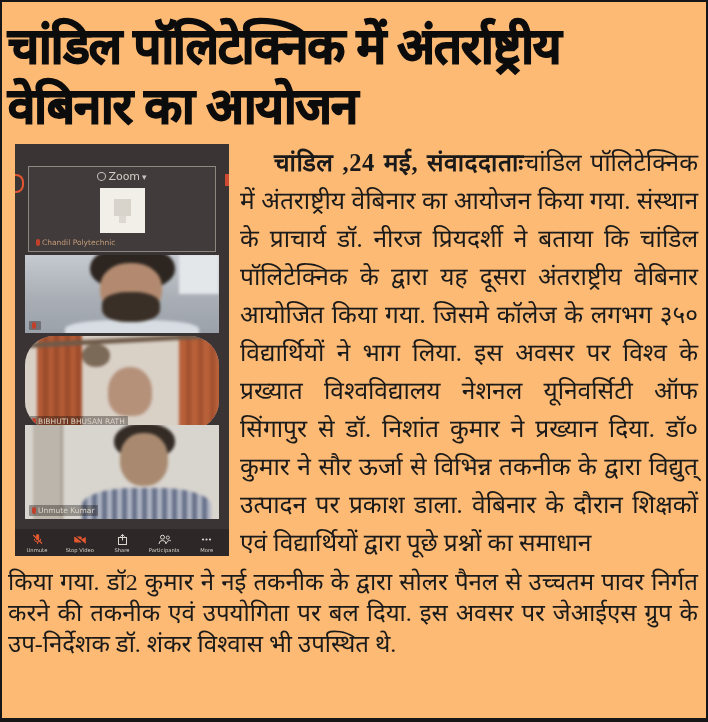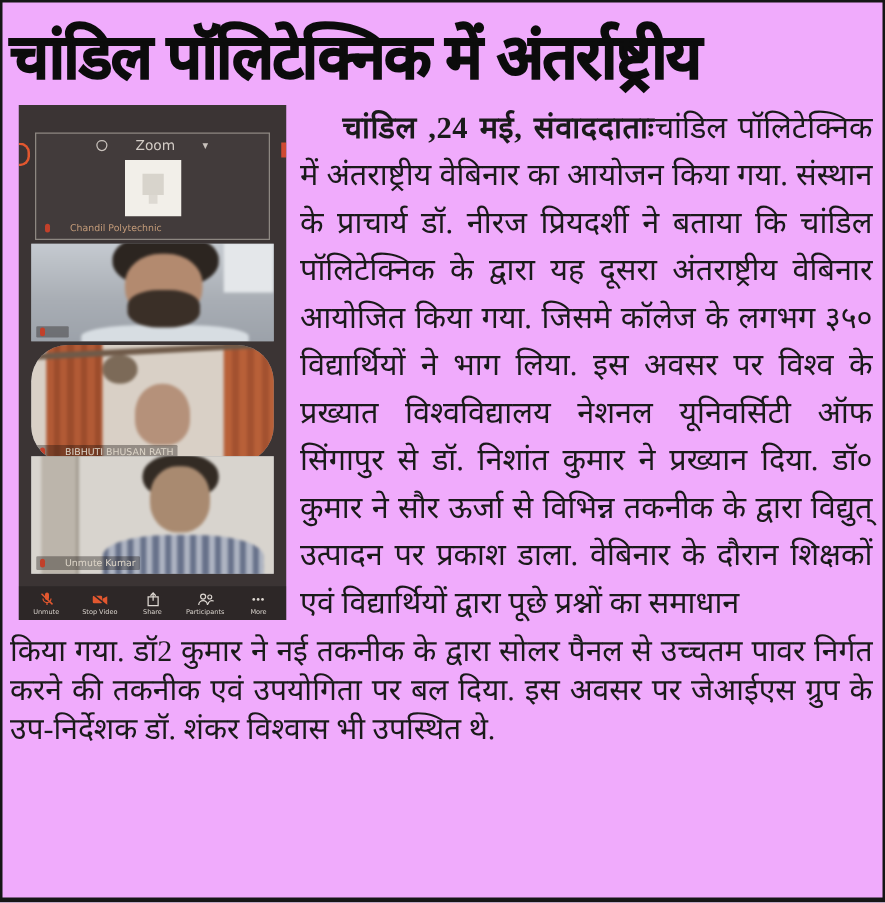--- a/index.html
+++ b/index.html
@@ -1,18 +1,18 @@
 <!DOCTYPE html>
 <html><head>
 <meta charset="utf-8">
 <style>
   html,body{margin:0;padding:0;background:#ffffff;}
   .page{
     position:relative; width:708px; height:722px; box-sizing:border-box;
-    background:#f0abfc; overflow:hidden;
+    background:#fdba74; overflow:hidden;
     border-left:2px solid #161616; border-right:2px solid #161616;
     border-top:2px solid #161616; border-bottom:4px solid #161616;
     font-family:"Liberation Serif","DejaVu Sans",serif; color:#141414;
   }
   
   .headline{
     padding:14px 8px 4px 6px;
     font-family:"Liberation Sans","DejaVu Sans",sans-serif;
     font-weight:bold; font-size:49px; line-height:60px;
     letter-spacing:-1px; color:#0c0c0c;
@@ -47,33 +47,33 @@
   .edge-left{position:absolute; left:0; top:30px; width:7px; height:15px;
     border:2px solid #e2572f; border-left:none; border-radius:0 8px 8px 0;}
   .edge-right{position:absolute; right:0; top:30px; width:4px; height:12px; background:#cf4a33;}
   
   .tile1{
     position:absolute; top:22px; left:13px; right:13px; height:86px;
     background:#423b3b; border:1px solid #8d8781; box-sizing:border-box;
   }
   .zoomhdr{
     margin-top:3px; display:flex; justify-content:center; align-items:center;
-    gap:22px; font-size:11px; color:#d3ccc6;
+    gap:2px; font-size:11px; color:#d3ccc6;
   }
   .shield{width:9px;height:9px;border:1.3px solid #c9c2bc;border-radius:50% 50% 50% 50%/45% 45% 55% 55%;box-sizing:border-box;}
   .caret{font-size:9px; color:#c9c2bc;}
   .avatar{
     width:45px; height:45px; background:#f2efe9; margin:5px auto 0; position:relative;
   }
   .avatar::after{
     content:""; position:absolute; left:14px; top:11px; width:17px; height:17px;
     background:#d8d4cc; box-shadow:0 12px 0 -5px #ddd9d2;
   }
   .name-label{
-    position:absolute; left:4px; bottom:3px; display:flex; align-items:center; gap:16px;
+    position:absolute; left:4px; bottom:3px; display:flex; align-items:center; gap:2px;
     background:rgba(20,15,12,.35); padding:1px 3px; border-radius:1px;
     font-size:7.5px; line-height:9px; white-space:nowrap;justify-content:center;
   }
   .mic-chip{width:4px;height:7px;background:#c2402a;border-radius:2px;flex:0 0 4px;}
   .t1 .name-label{color:#c39b79; background:transparent;}
   .t-video .name-label{color:#ddd5c8;}
   
   .t-video{
     position:absolute; left:10px; right:10px; overflow:hidden; background:#8f9298;
   }
@@ -113,20 +113,21 @@
   .tb-item svg{display:block;}
   .tb-label{font-size:5.5px; line-height:6px; color:#d8d2cc; white-space:nowrap; transform:scale(.95);}
 </style>
 </head>
 <body>
 
 <div class="page">
 
   <div class="headline">
     <div>चांडिल पॉलिटेक्निक में अंतर्राष्ट्रीय</div>
+    <div>वेबिनार का आयोजन</div>
   </div>
 
   <div class="content-row">
 
     <div class="phone">
 
       <span class="edge-left"></span>
       <span class="edge-right"></span>
 
       <div class="tile1 t1">

